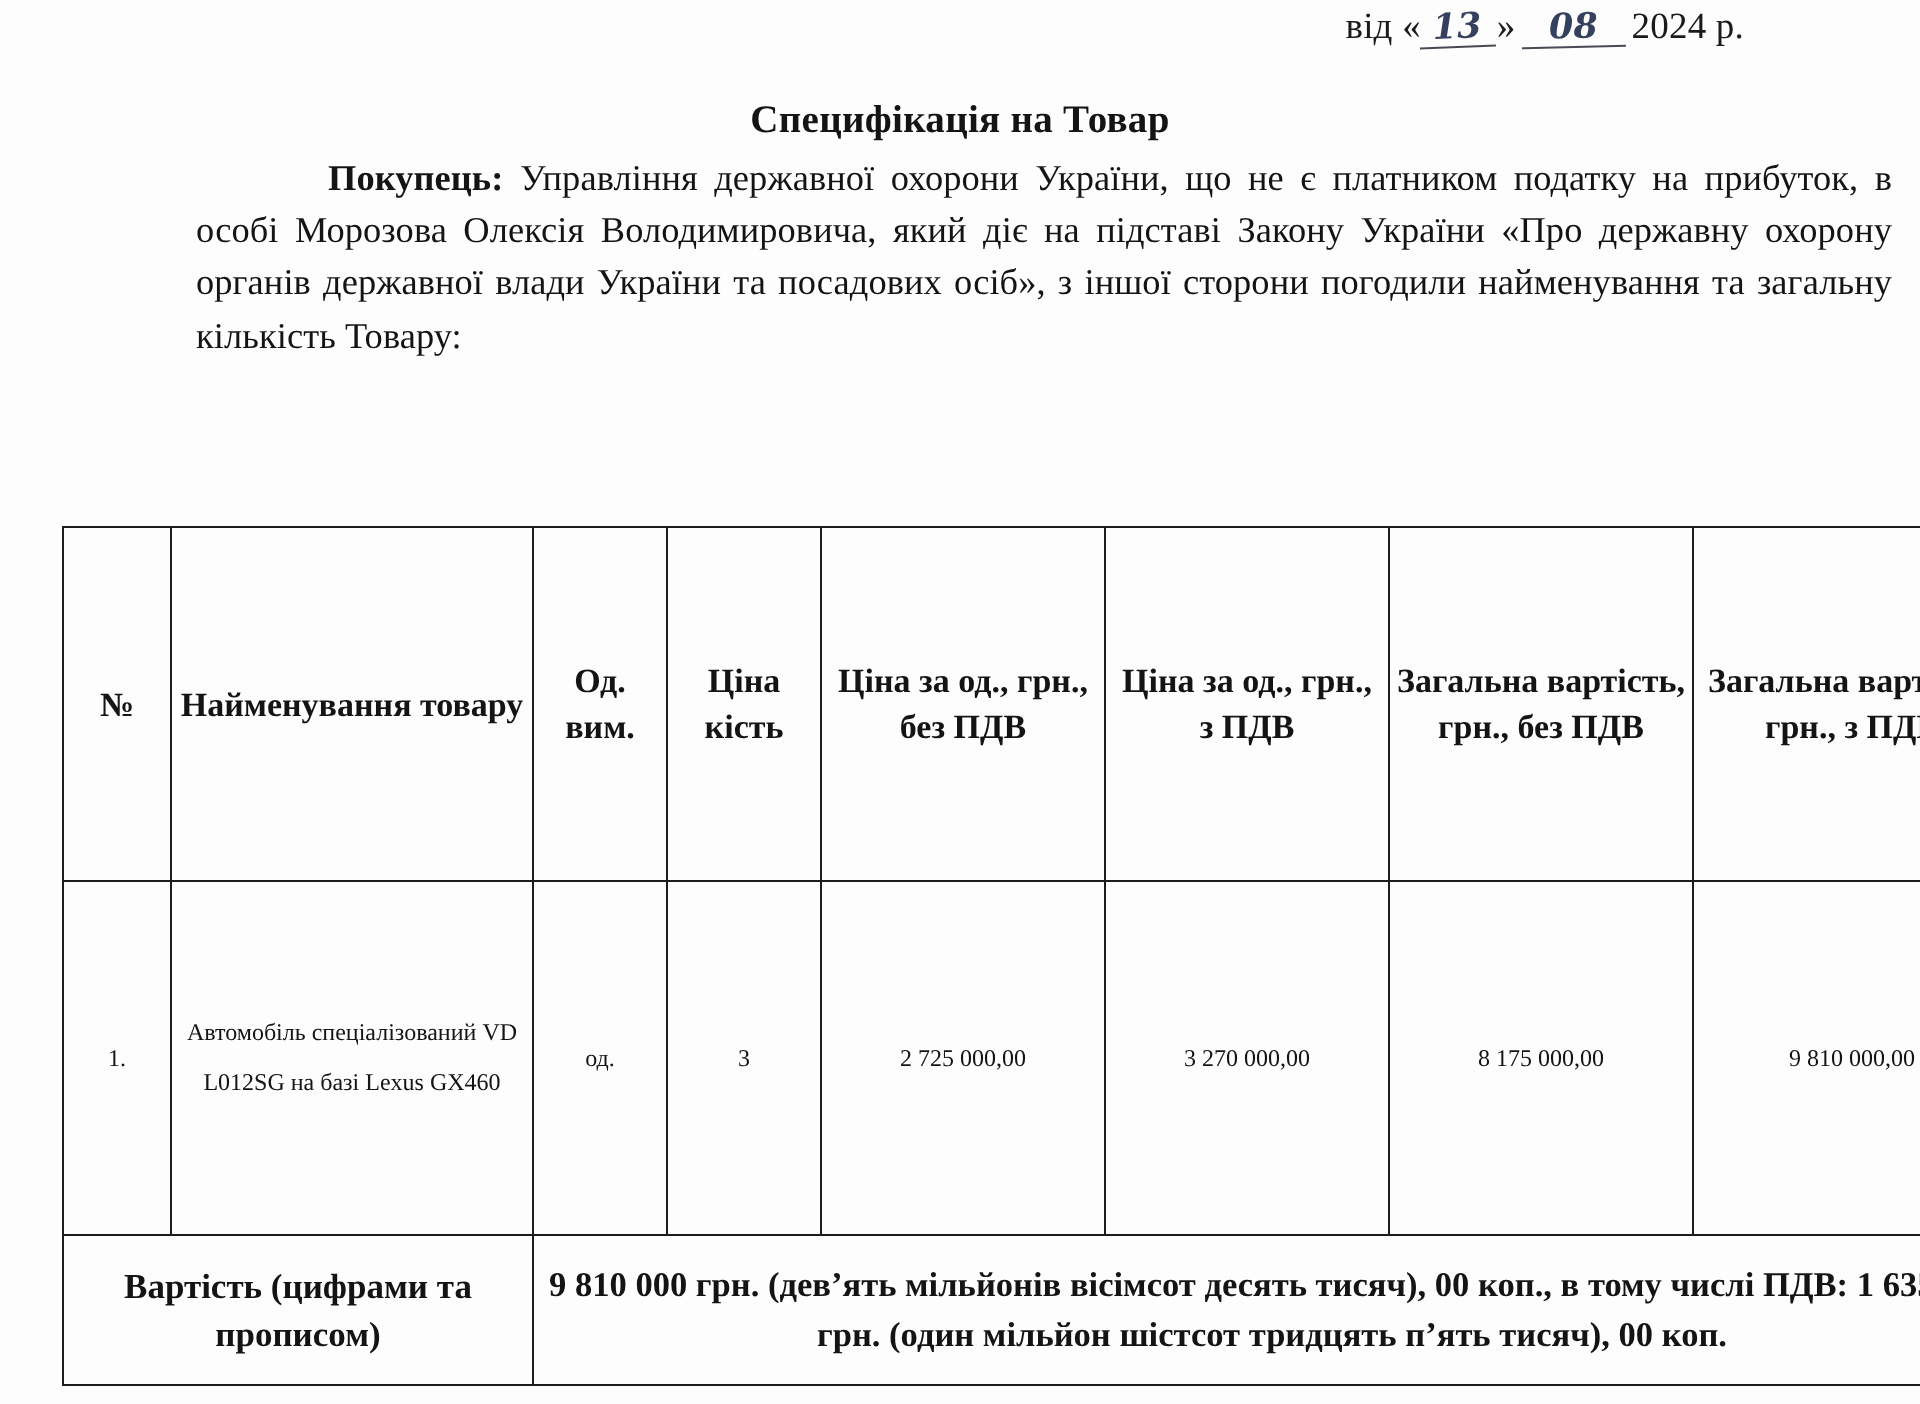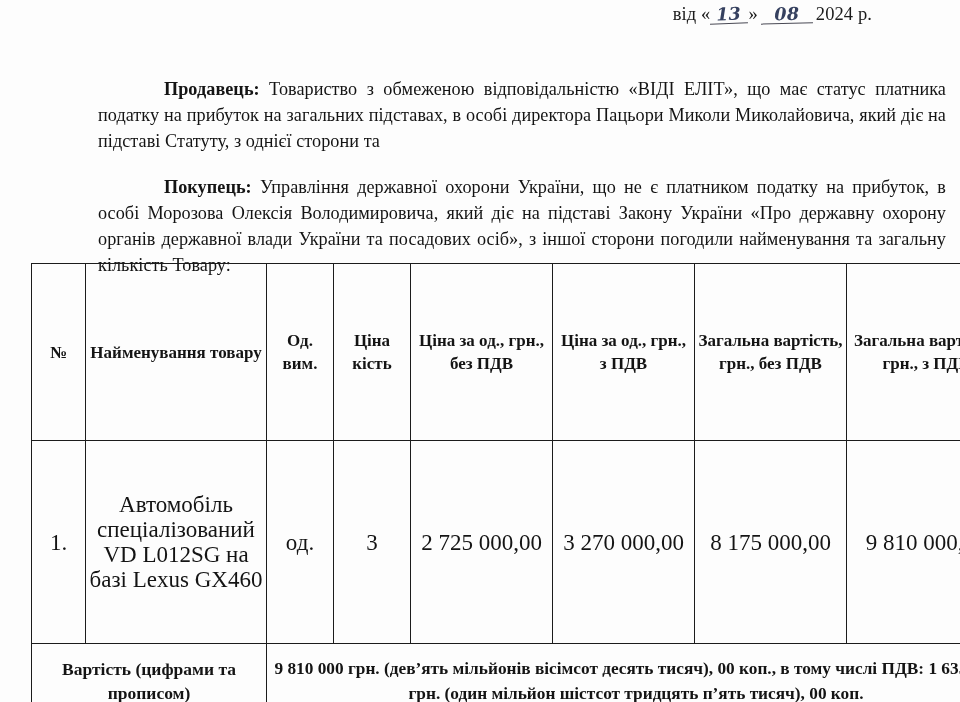--- a/index.html
+++ b/index.html
@@ -111,24 +111,24 @@
   th.c-name     { width: 174px; margin-left: 40px; }
   th.c-unit     { width: 60px;  }
   th.c-qty      { width: 70px;  }
   th.c-pricenov { width: 135px; }
   th.c-pricev   { width: 135px; }
   th.c-totalnov { width: 145px; }
   th.c-totalv   { width: 152px; }
 
   table.spec td.data {
     font-weight: normal;
-    font-size: 23px;
+    font-size: 12px;
     line-height: 25px;
     height: 168px;
-    padding: 17px 3px;
+    padding: 4px 3px;
     text-align: center;
   }
   td.name-cell { font-size: 17px; line-height: 24.5px; }
 
   td.sum-label {
     font-weight: bold;
     font-size: 17.5px;
     line-height: 24px;
     padding: 6px 10px;
     text-align: center;
@@ -148,26 +148,23 @@
 <body>
 
 <div class="page">
 
   <div class="date-line">
     <span>від</span>
     <span class="quote">«</span><span class="hand day">13</span><span class="quote">»</span><span class="hand month">08</span><span>2024</span>
     <span>р.</span>
   </div>
 
+  <div class="doc-title">Специфікація на Товар</div>
 
   <div class="body-block">
-    <p class="para">
-      <b>Продавець:</b>
-      <span>Товариство з обмеженою відповідальністю «ВІДІ ЕЛІТ», що має статус платника податку на прибуток на загальних підставах, в особі директора Пацьори Миколи Миколайовича, який діє на підставі Статуту, з однієї сторони та</span>
-    </p>
     <p class="para">
       <b>Покупець:</b>
       <span>Управління державної охорони України, що не є платником податку на прибуток, в особі Морозова Олексія Володимировича, який діє на підставі Закону України «Про державну охорону органів державної влади України та посадових осіб», з іншої сторони погодили найменування та загальну кількість Товару:</span>
     </p>
   </div>
 
   <table class="spec">
     <thead>
       <tr>
         <th class="c-num">№</th>

